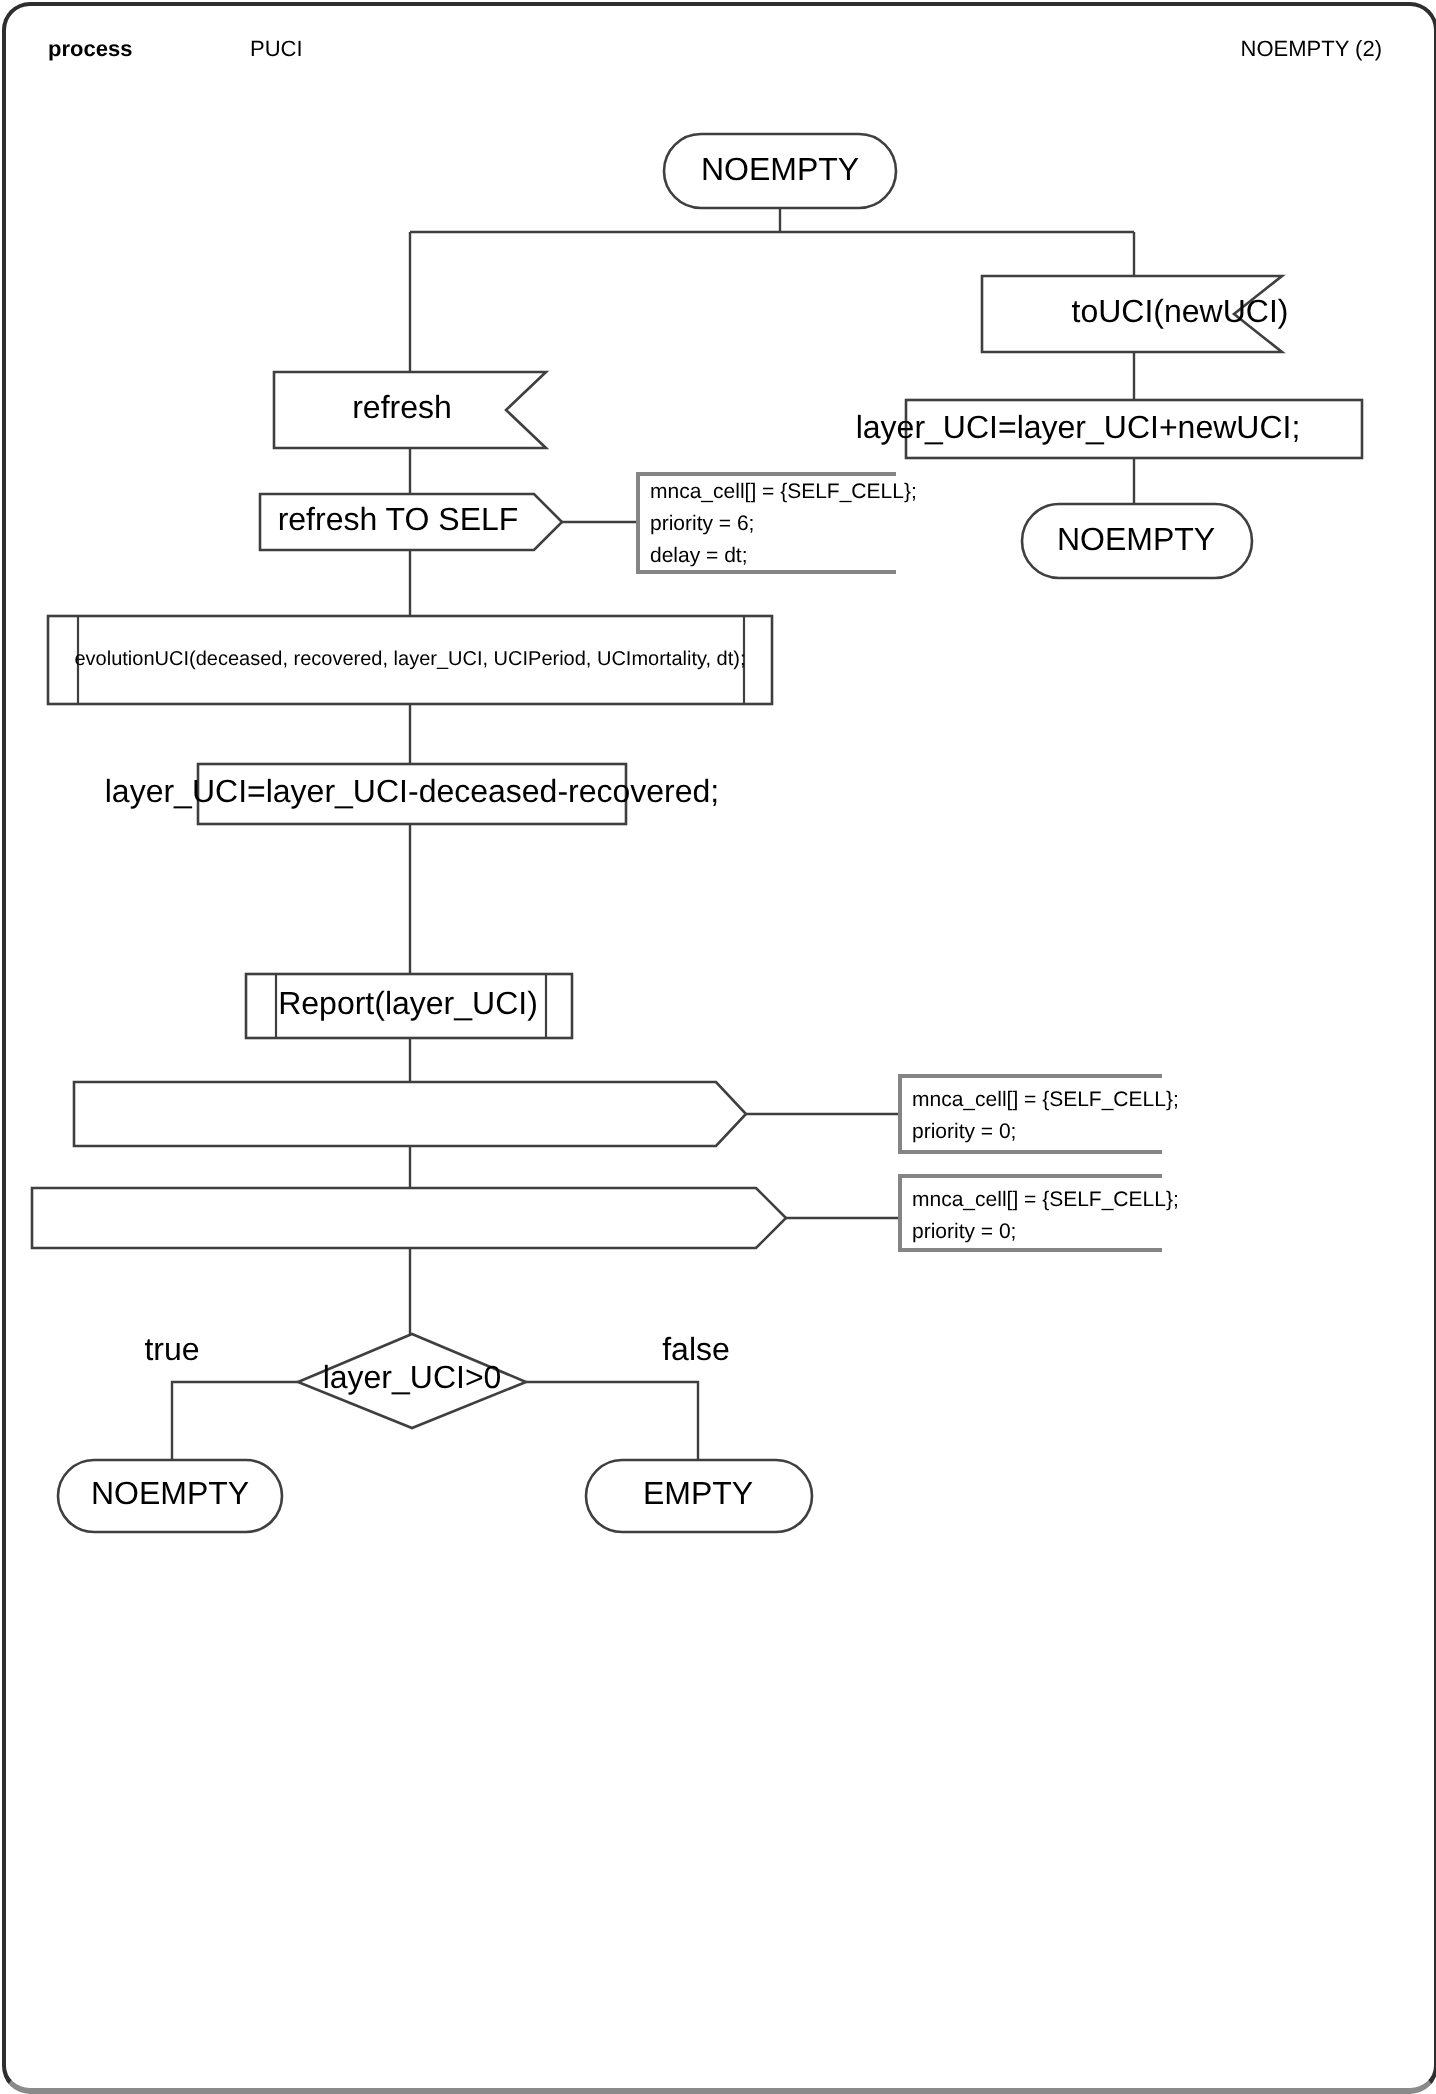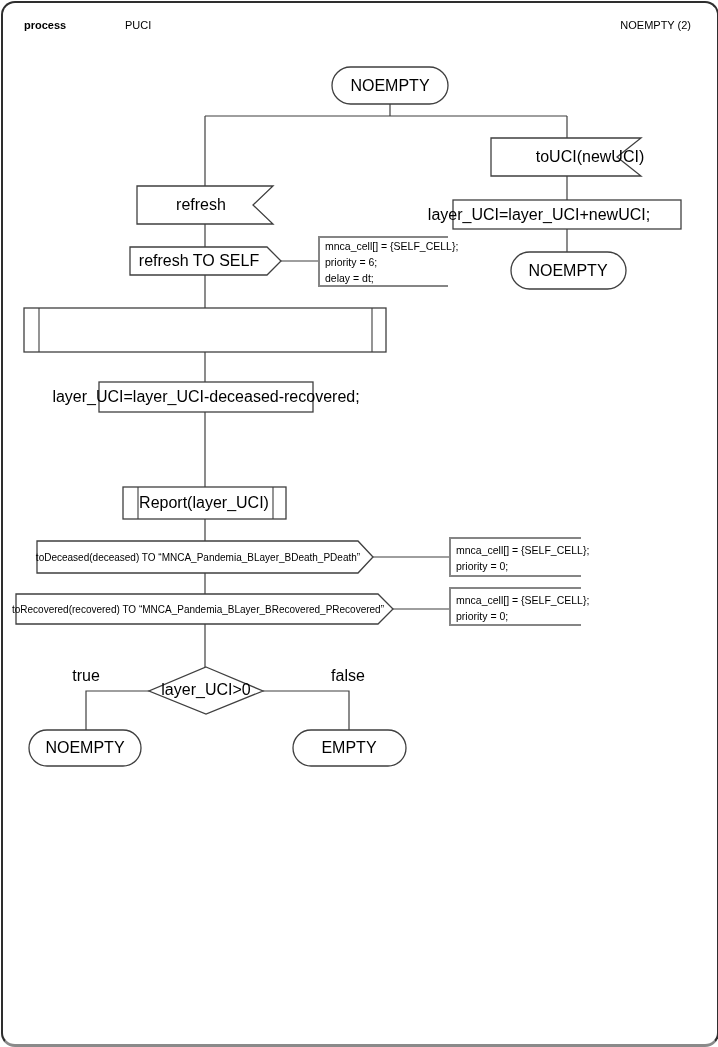--- a/index.html
+++ b/index.html
@@ -110,28 +110,27 @@
   <div class="lbl" style="left:560px;top:154px;margin-left:27px;">toUCI(newUCI)</div>
   <div class="lbl" style="left:536px;top:212px;">layer_UCI=layer_UCI+newUCI;</div>
   <div class="lbl" style="left:565px;top:268px;">NOEMPTY</div>
 
   <div class="lbl" style="left:198px;top:202px;">refresh</div>
   <div class="lbl" style="left:196px;top:258px;">refresh TO SELF</div>
   <div class="comment-text" style="left:322px;top:235px;">mnca_cell[] = {SELF_CELL};
 priority = 6;
 delay = dt;</div>
 
+  <div class="lbl small" style="left:202px;top:327px;">evolutionUCI(deceased, recovered, layer_UCI, UCIPeriod, UCImortality, dt);</div>
   <div class="lbl" style="left:203px;top:394px;">layer_UCI=layer_UCI-deceased-recovered;</div>
   <div class="lbl" style="left:201px;top:500px;">Report(layer_UCI)</div>
 
-  <div class="lbl small" style="left:195px;top:554px;">toDeceased(deceased) TO “MNCA_Pandemia_BLayer_BDeath_PDeath”</div>
   <div class="comment-text" style="left:453px;top:539px;">mnca_cell[] = {SELF_CELL};
 priority = 0;</div>
 
-  <div class="lbl small" style="left:195px;top:606px;">toRecovered(recovered) TO “MNCA_Pandemia_BLayer_BRecovered_PRecovered”</div>
   <div class="comment-text" style="left:453px;top:589px;">mnca_cell[] = {SELF_CELL};
 priority = 0;</div>
 
   <div class="lbl" style="left:203px;top:687px;">layer_UCI&gt;0</div>
   <div class="lbl" style="left:83px;top:673px;">true</div>
   <div class="lbl" style="left:345px;top:673px;">false</div>
 
   <div class="lbl" style="left:82px;top:745px;">NOEMPTY</div>
   <div class="lbl" style="left:346px;top:745px;">EMPTY</div>
 

